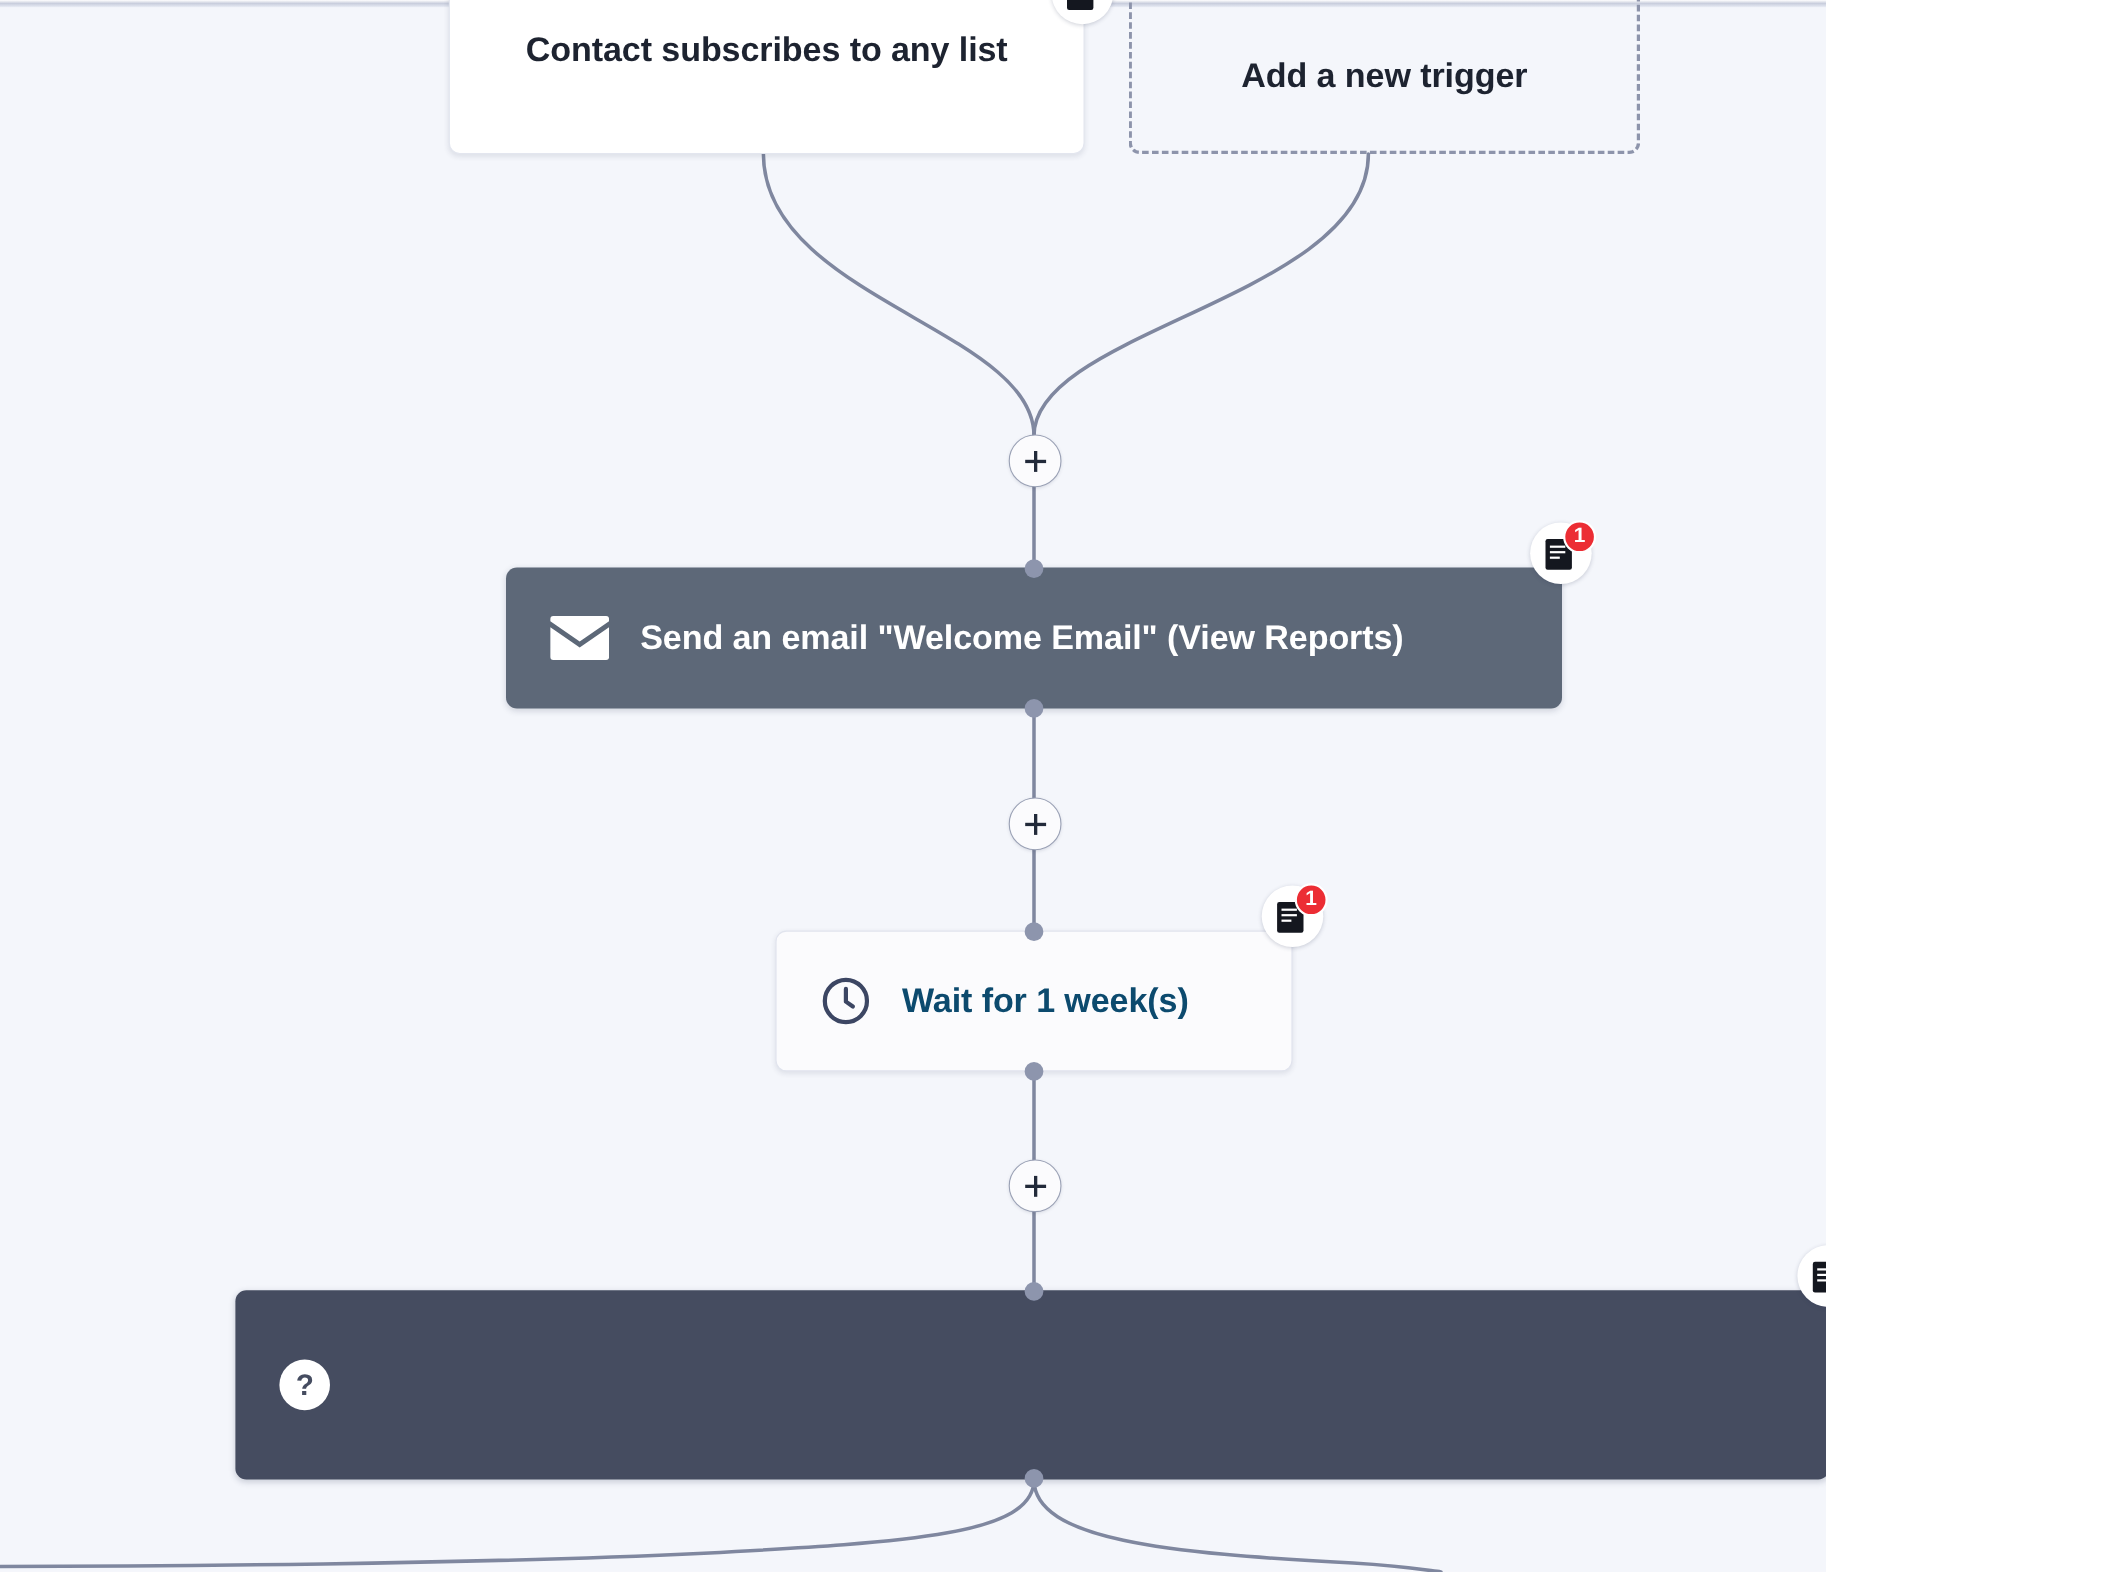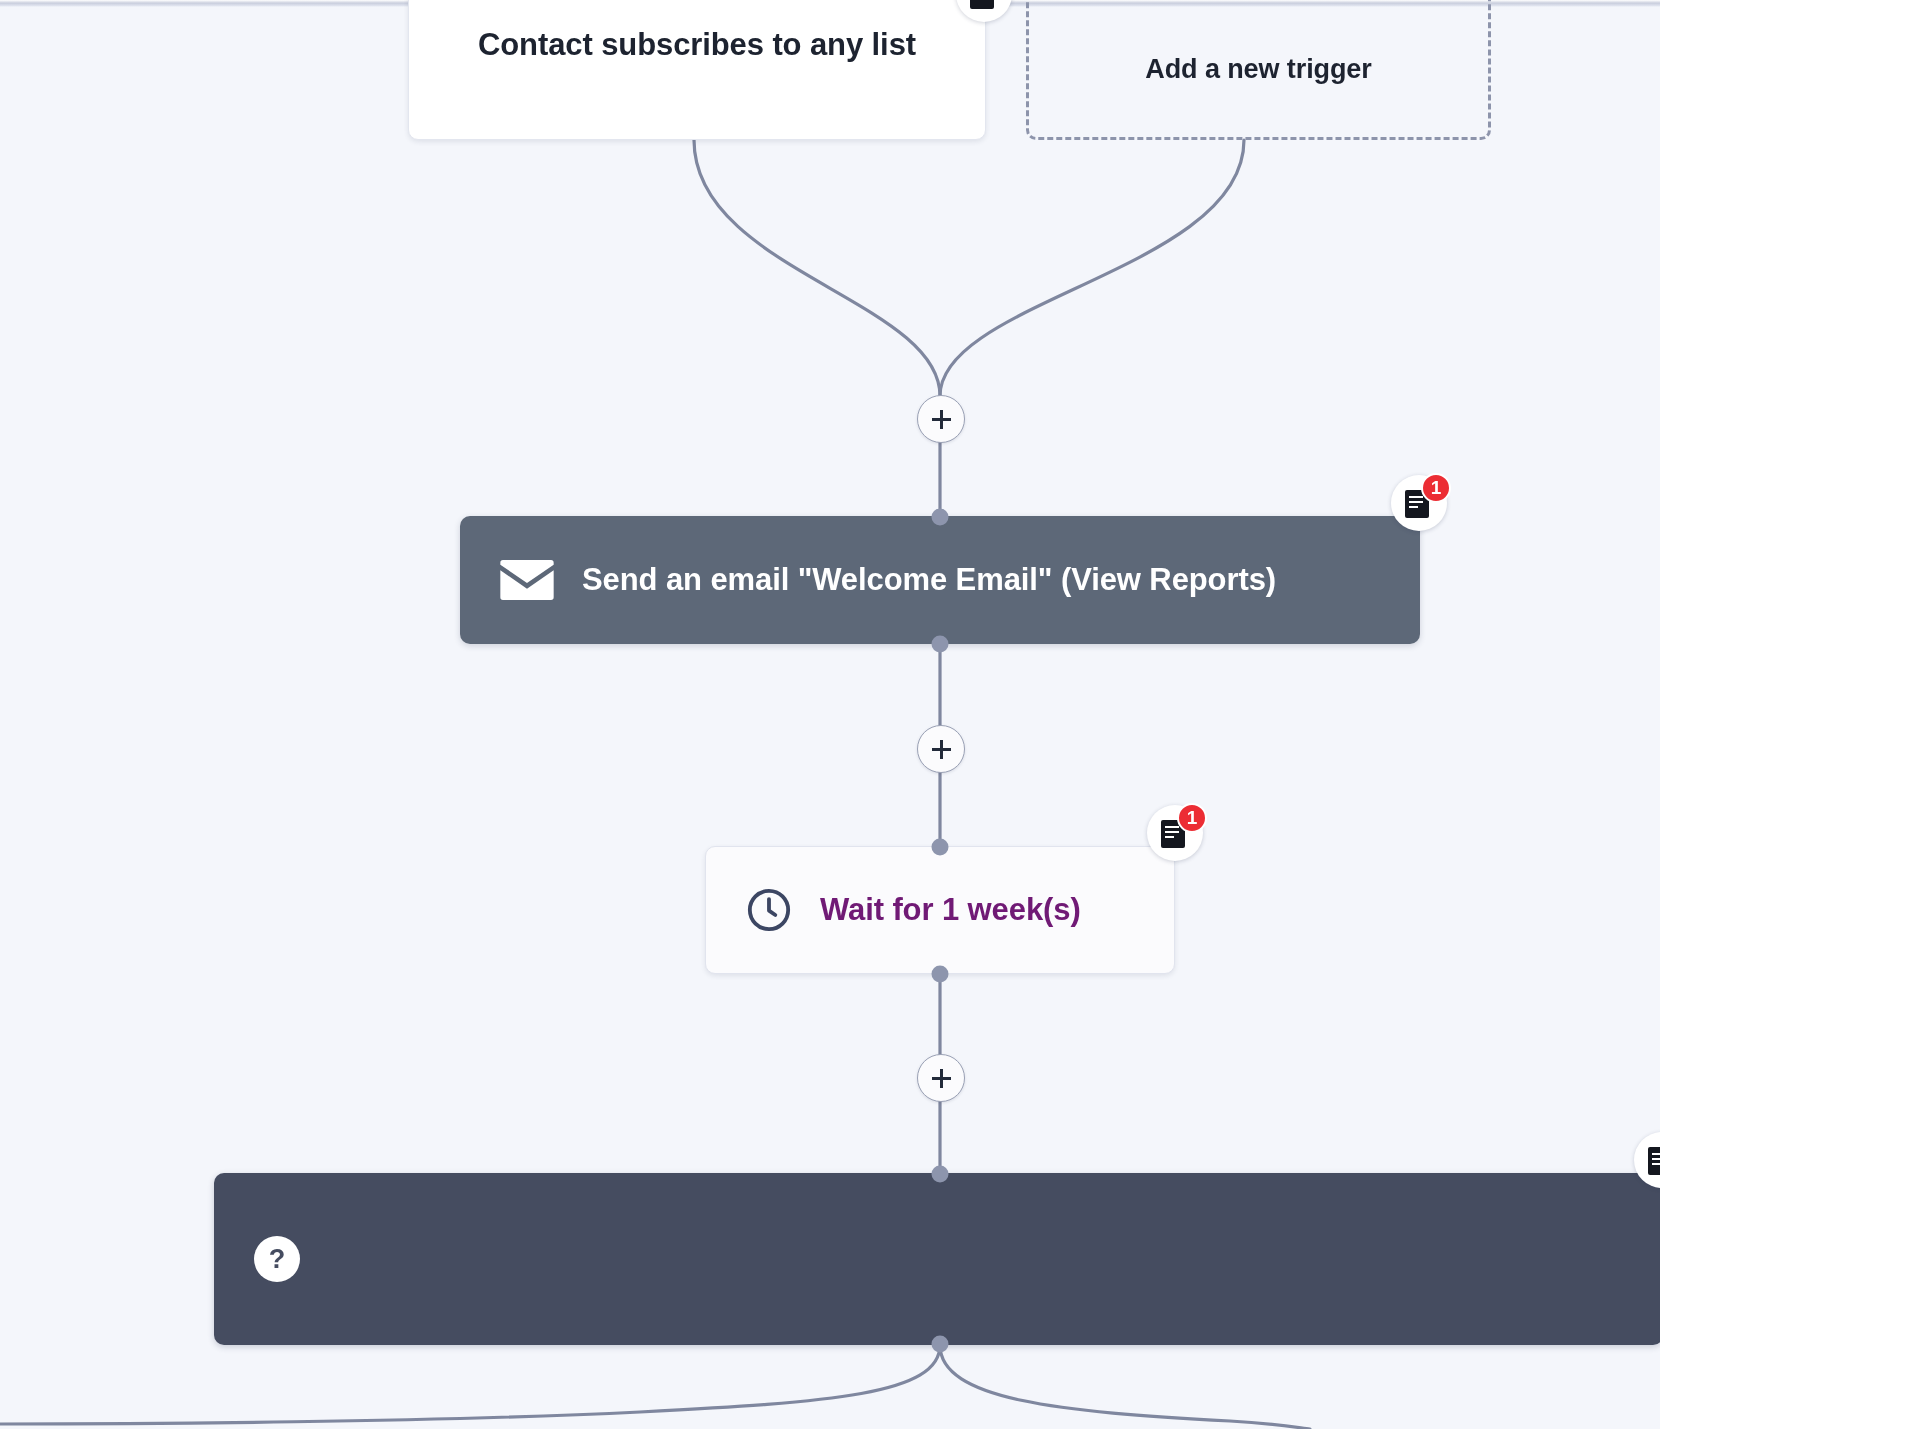--- a/index.html
+++ b/index.html
@@ -60,21 +60,21 @@
     font-size: 31px;
   }
   .trigger-dashed {
     background: transparent;
     border: 3px dashed #8d94ab;
     border-radius: 10px;
     justify-content: center;
   }
   .trigger-dashed .node-label {
     color: #1d2330;
-    font-size: 27px;
+    font-size: 31px;
     margin-top: 40px;
   }
 
   
   .node-action {
     background: #5d6878;
     box-shadow: 0 2px 6px rgba(40,50,80,0.18);
     padding-left: 40px;
   }
   .node-action .node-label {
@@ -83,21 +83,21 @@
   }
 
   
   .node-wait {
     background: #fbfbfd;
     border: 1px solid #e1e4ee;
     box-shadow: 0 2px 5px rgba(40,50,80,0.10);
     padding-left: 40px;
   }
   .node-wait .node-label {
-    color: #701a75;
+    color: #0c4a6e;
     font-size: 31px;
   }
 
   
   .node-condition {
     background: #454c60;
     box-shadow: 0 2px 6px rgba(40,50,80,0.22);
     padding-left: 40px;
     align-items: center;
   }

